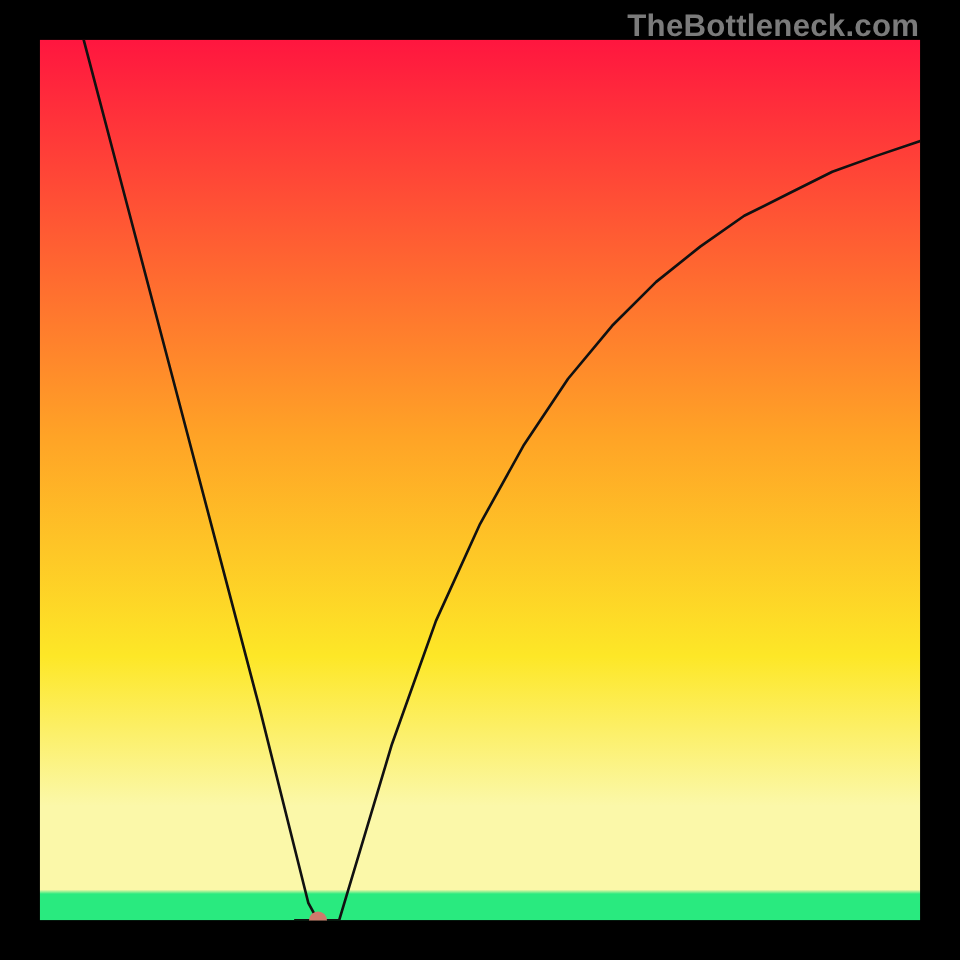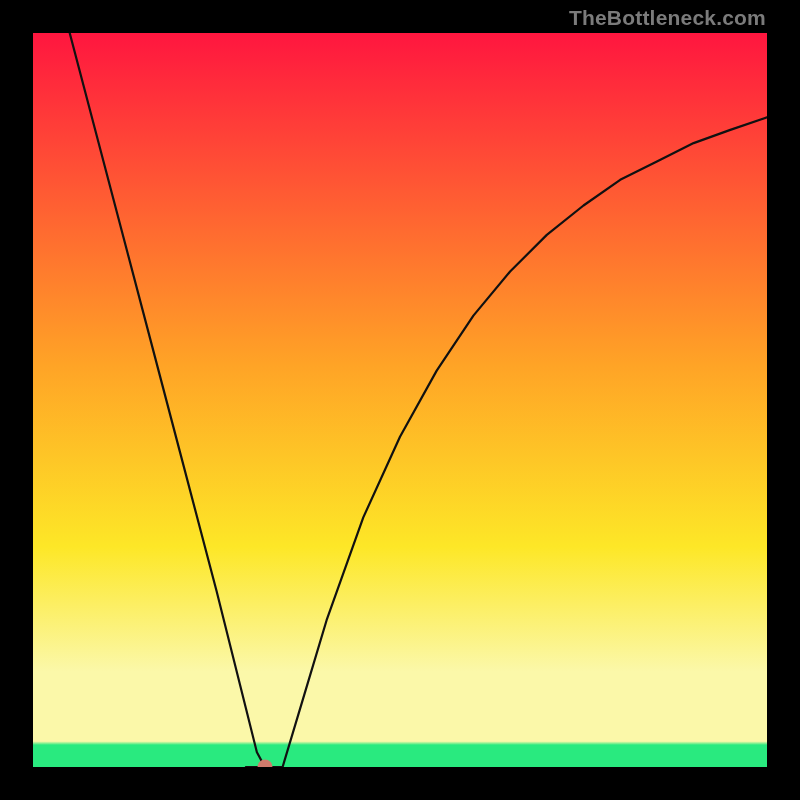--- a/index.html
+++ b/index.html
@@ -32,21 +32,21 @@
     position: absolute;
     inset: 0;
     width: 734px;
     height: 734px;
   }
   .watermark {
     position: absolute;
     top: 6px;
     right: 34px;
     font-family: Arial, Helvetica, sans-serif;
-    font-size: 21px;
+    font-size: 26px;
     font-weight: 600;
     color: #7b7b7b;
     letter-spacing: 0.2px;
     user-select: none;
   }
   .dot {
     position: absolute;
     width: 15px;
     height: 15px;
     border-radius: 50%;

